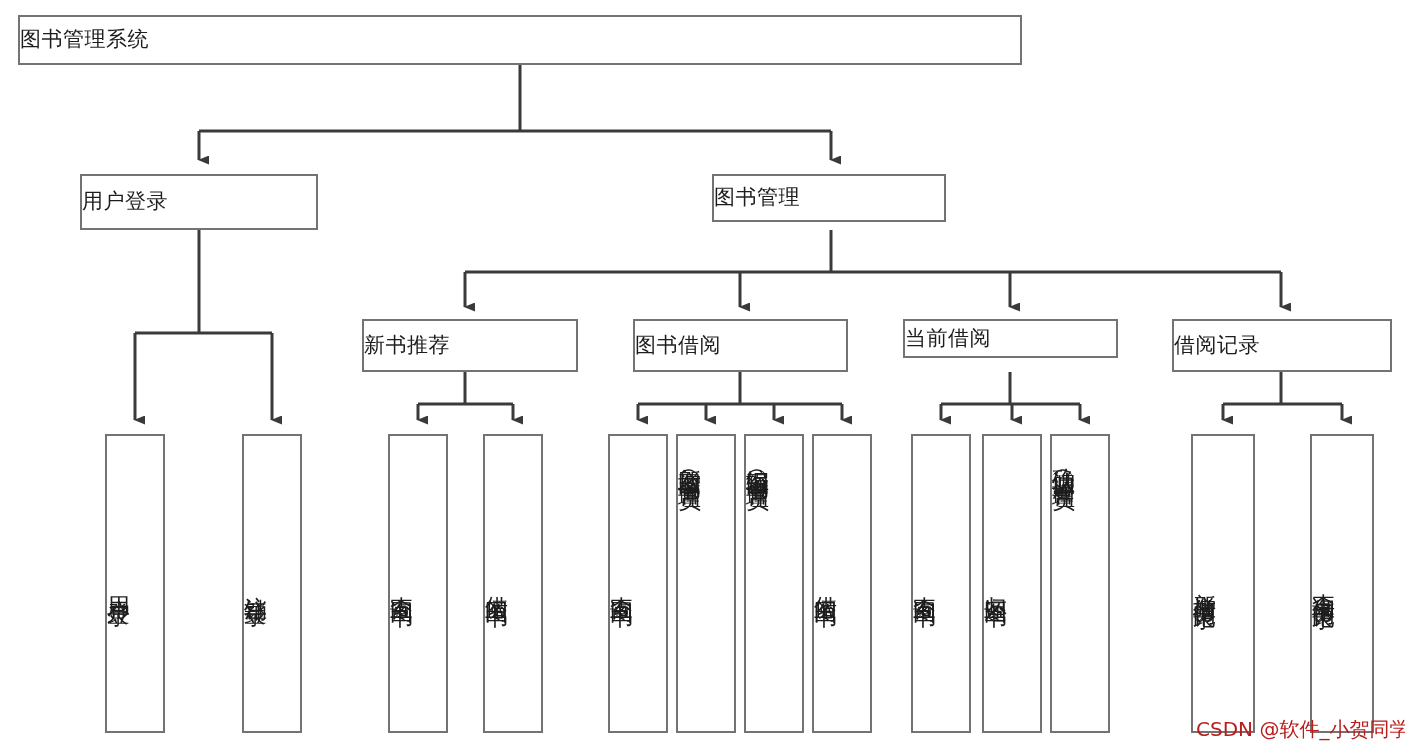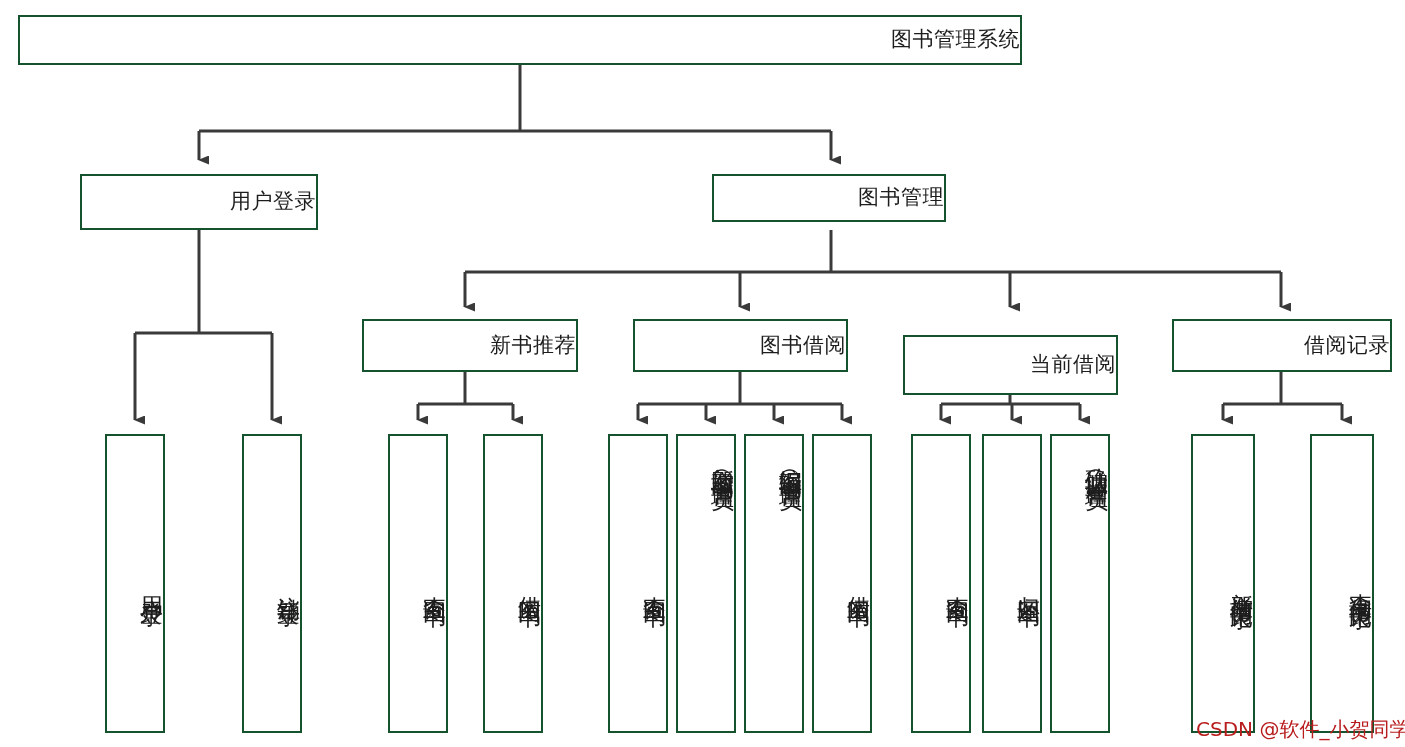--- a/index.html
+++ b/index.html
@@ -21,26 +21,26 @@
   #edge-layer {
     position: absolute;
     left: 0;
     top: 0;
     width: 1405px;
     height: 747px;
   }
   .node {
     position: absolute;
     box-sizing: border-box;
-    border: 2px solid #14532d;
+    border: 2px solid #737373;
     background: #ffffff;
     color: #1d1d1d;
     display: flex;
     align-items: center;
-    justify-content: flex-end;
+    justify-content: flex-start;
     z-index: 2;
   }
   .node .label {
     font-size: 21px;
     line-height: 1.1;
     letter-spacing: 0.5px;
     white-space: nowrap;
     text-align: center;
   }
   
@@ -131,21 +131,21 @@
   </div>
   <div class="node" style="left: 712px; top: 174px; width: 234px; height: 48px;">
     <span class="label">图书管理</span>
   </div>
   <div class="node" style="left: 362px; top: 319px; width: 216px; height: 53px;">
     <span class="label">新书推荐</span>
   </div>
   <div class="node" style="left: 633px; top: 319px; width: 215px; height: 53px;">
     <span class="label">图书借阅</span>
   </div>
-  <div class="node" style="left: 903px; top: 335px; width: 215px; height: 60px; padding-left: 29px;">
+  <div class="node" style="left: 903px; top: 319px; width: 215px; height: 39px;">
     <span class="label">当前借阅</span>
   </div>
   <div class="node" style="left: 1172px; top: 319px; width: 220px; height: 53px;">
     <span class="label">借阅记录</span>
   </div>
   <div class="node vertical centered" style="left: 105px; top: 434px; width: 60px; height: 299px;">
     <span class="label">用户登录</span>
   </div>
   <div class="node vertical centered" style="left: 242px; top: 434px; width: 60px; height: 299px;">
     <span class="label">注销登录</span>

